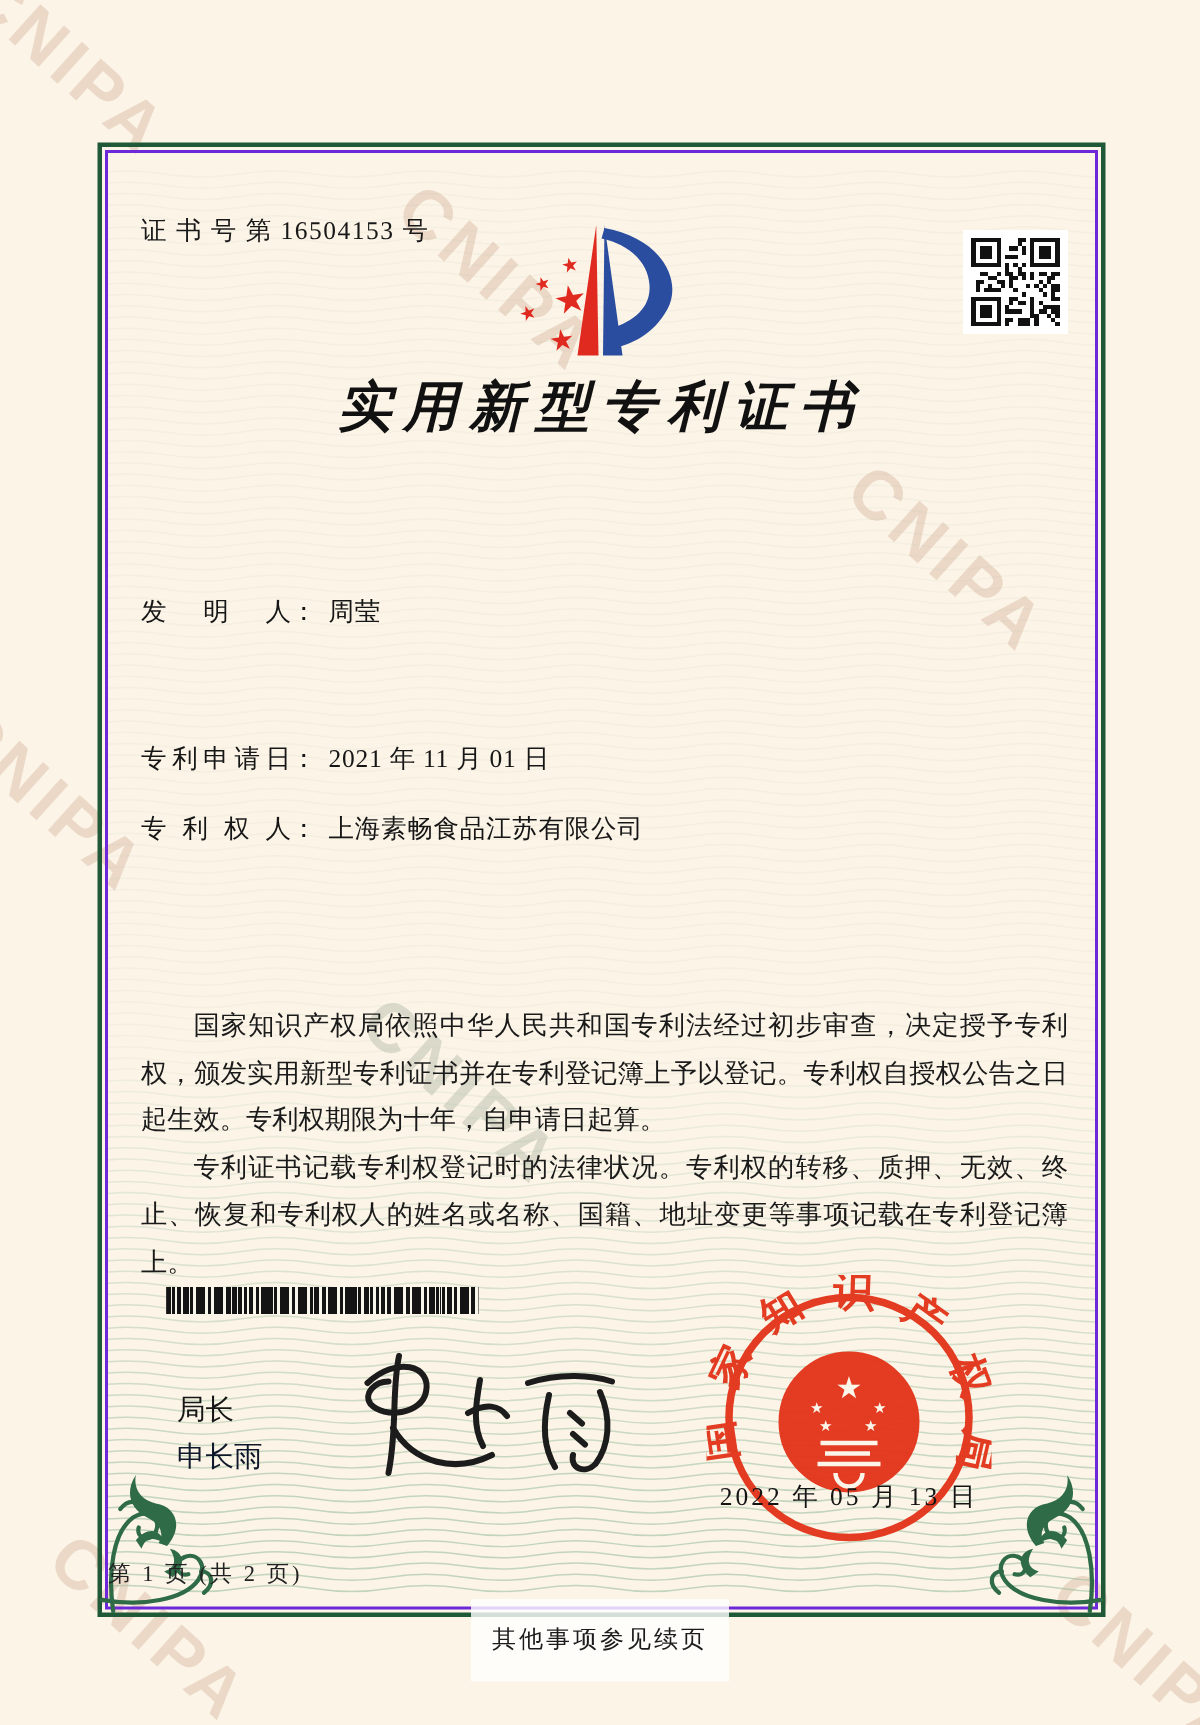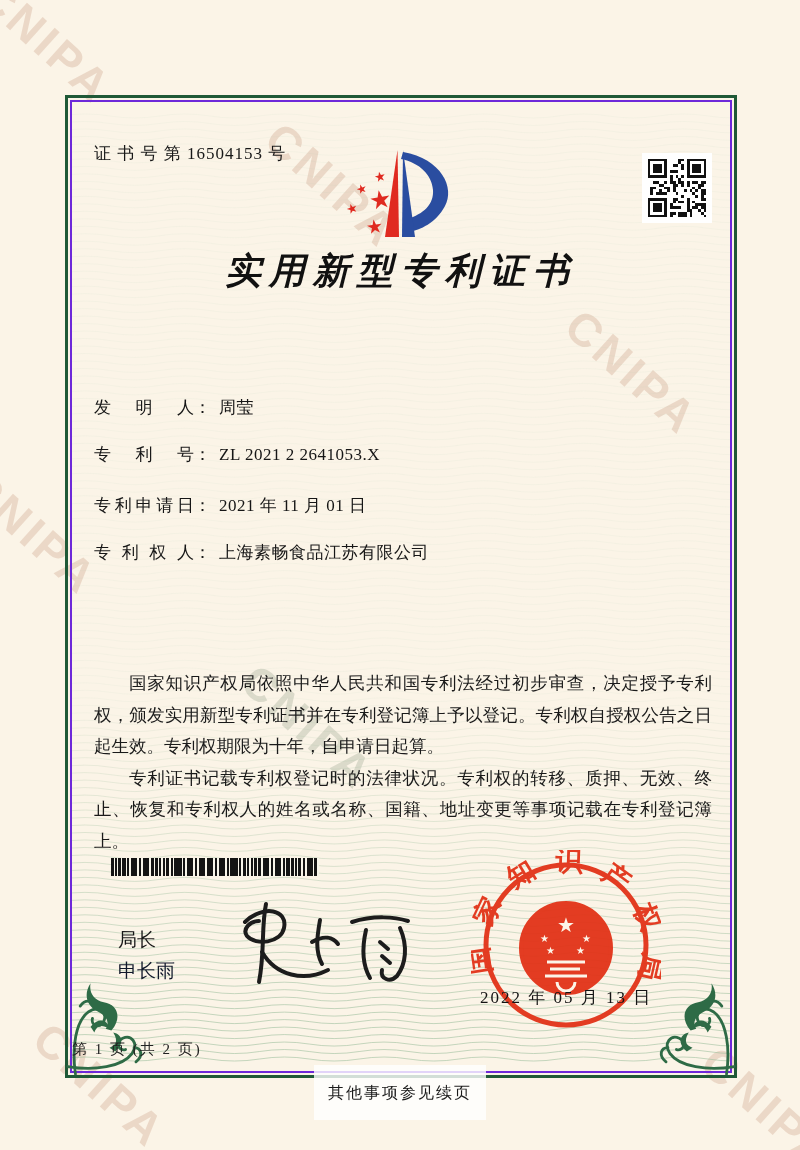--- a/index.html
+++ b/index.html
@@ -367,23 +367,20 @@
           <rect x="15" y="22" width="1" height="1" fill="#111"></rect>
           <rect x="17" y="22" width="1" height="1" fill="#111"></rect>
           <rect x="22" y="22" width="1" height="1" fill="#111"></rect>
         </svg>
 
       <h1 class="title">实用新型专利证书</h1>
 
       <div class="frow" style="top:294px">
         <span class="flabel">发明人</span><span class="fsep">：</span><span class="fval">周莹</span>
       </div>
-      <div class="frow" style="top:341px">
-        <span class="flabel">专利号</span><span class="fsep">：</span><span class="fval">ZL 2021 2 2641053.X</span>
-      </div>
       <div class="frow" style="top:392px">
         <span class="flabel">专利申请日</span><span class="fsep">：</span><span class="fval">2021 年 11 月 01 日</span>
       </div>
       <div class="frow" style="top:439px">
         <span class="flabel">专利权人</span><span class="fsep">：</span><span class="fval">上海素畅食品江苏有限公司</span>
       </div>
 
       <div class="paras">
         <p>国家知识产权局依照中华人民共和国专利法经过初步审查，决定授予专利权，颁发实用新型专利证书并在专利登记簿上予以登记。专利权自授权公告之日起生效。专利权期限为十年，自申请日起算。</p>
         <p>专利证书记载专利权登记时的法律状况。专利权的转移、质押、无效、终止、恢复和专利权人的姓名或名称、国籍、地址变更等事项记载在专利登记簿上。</p>

